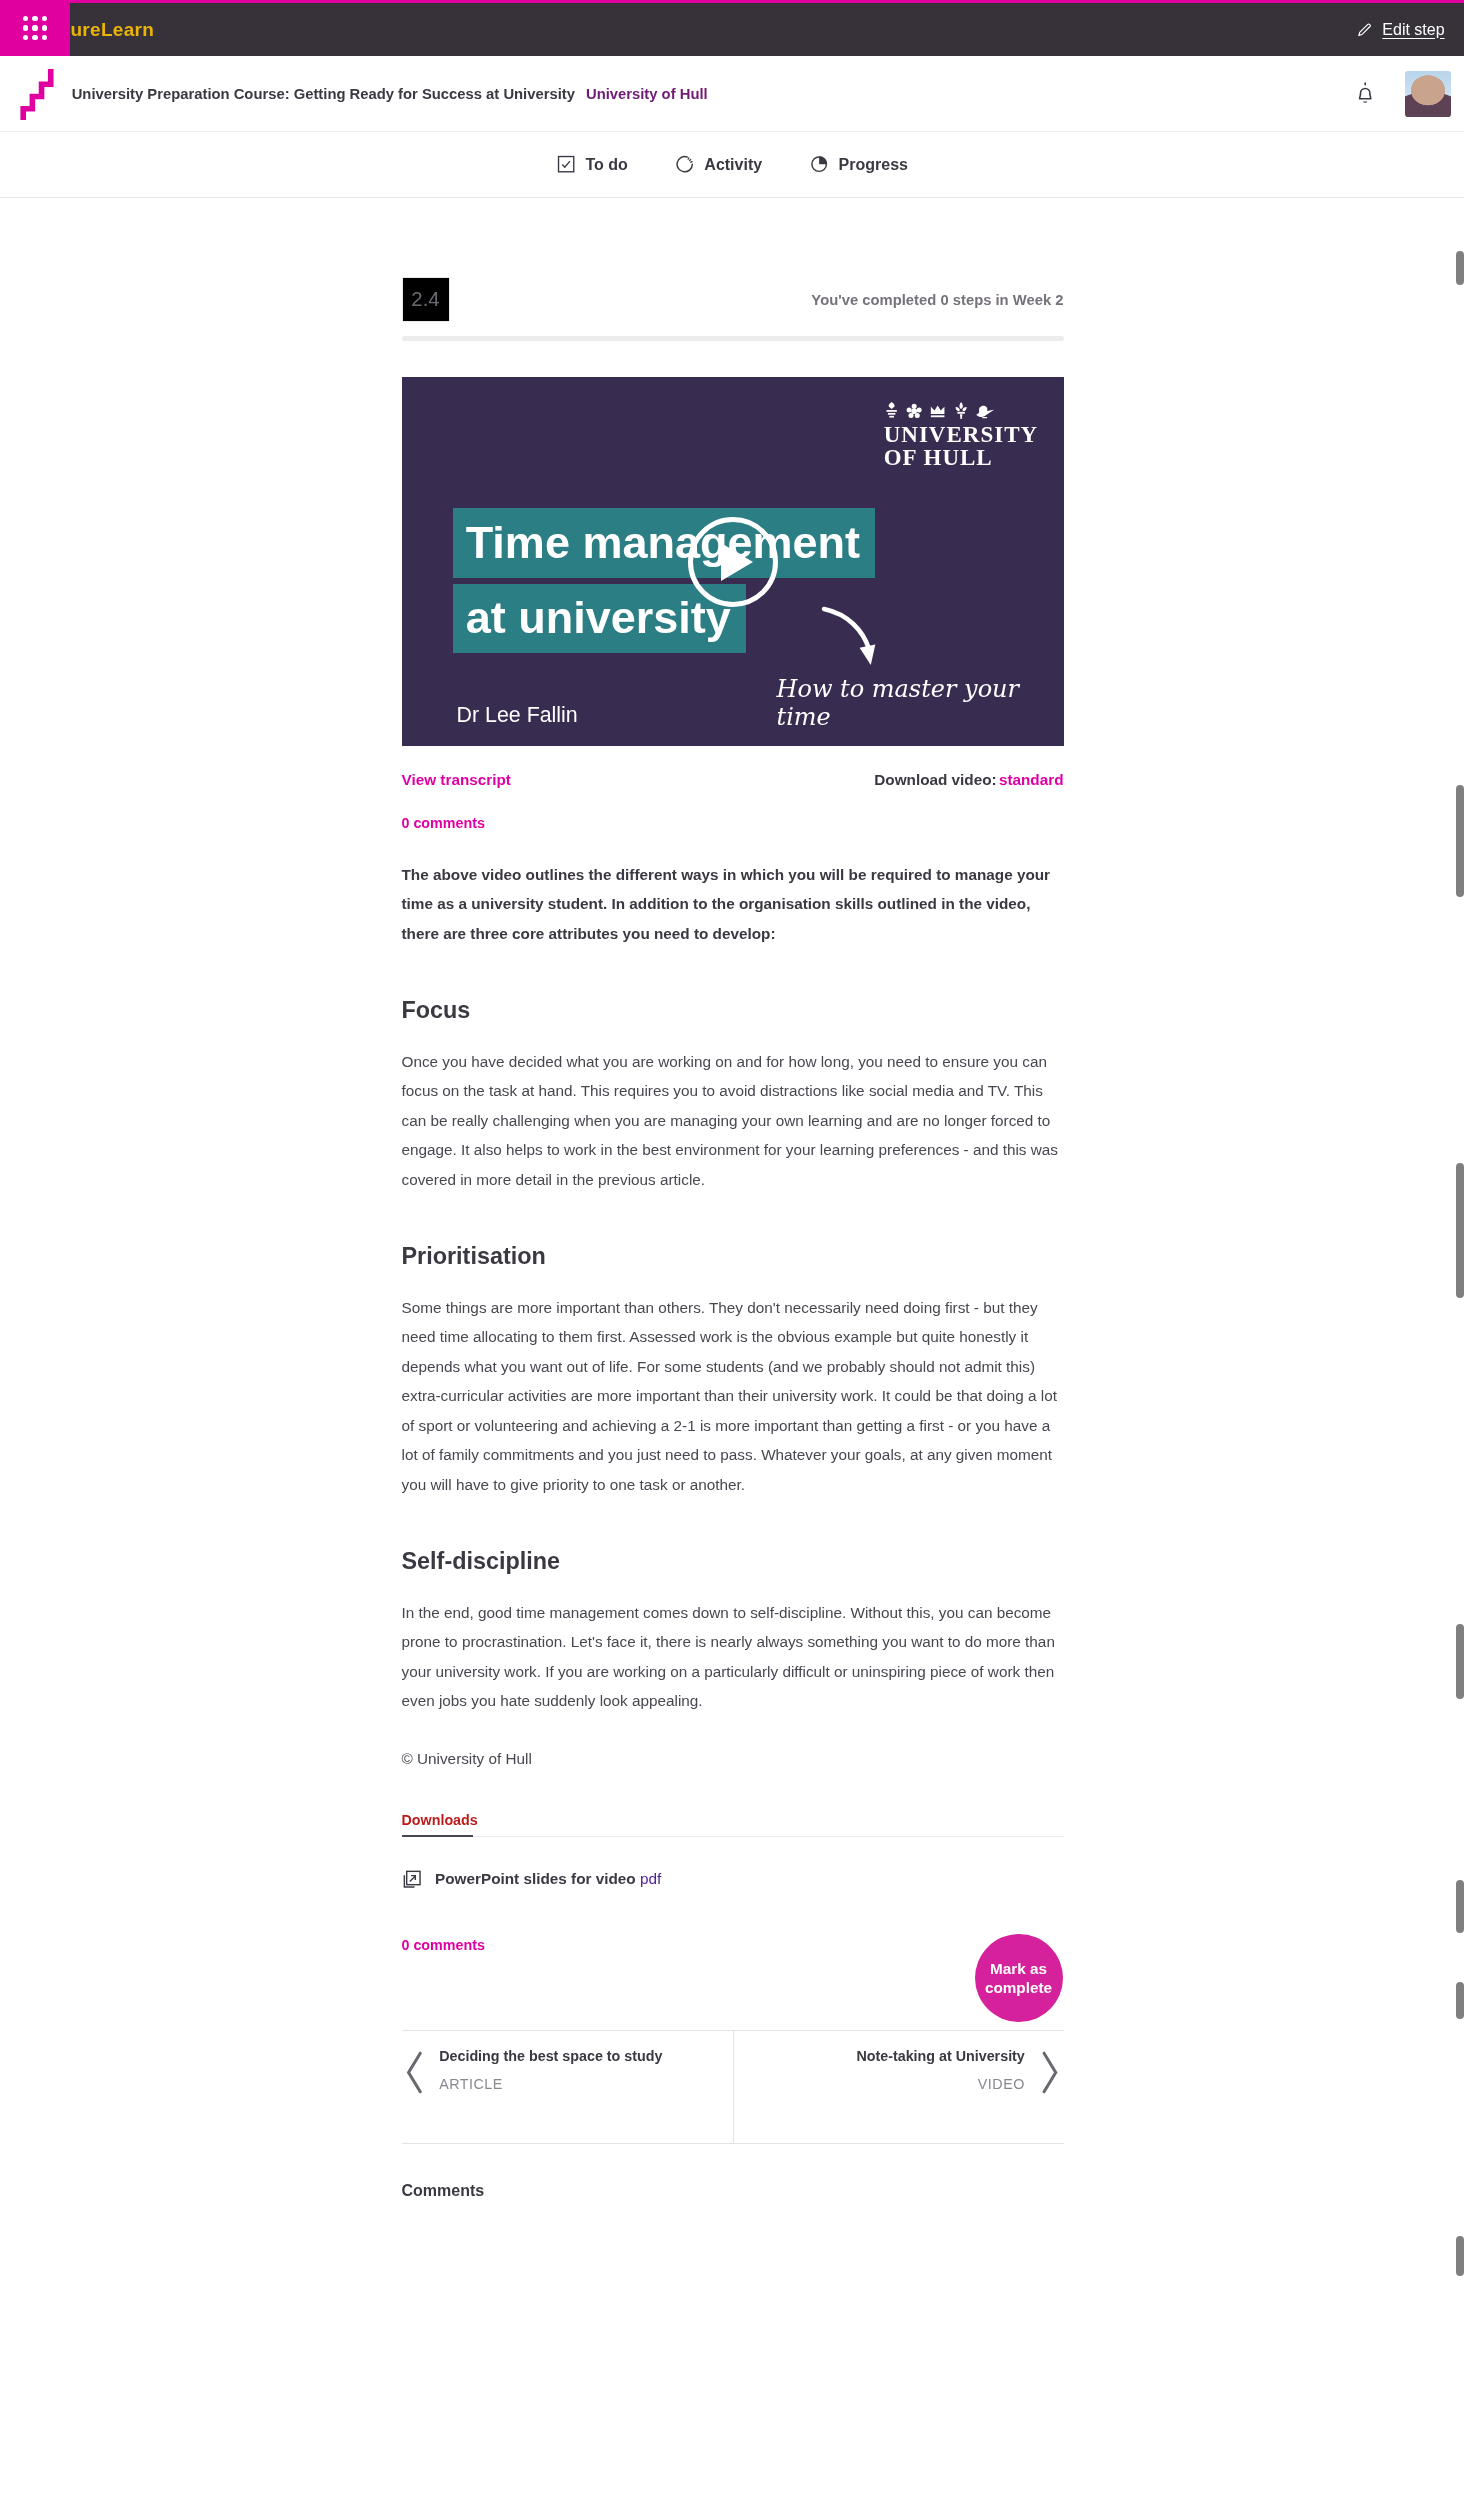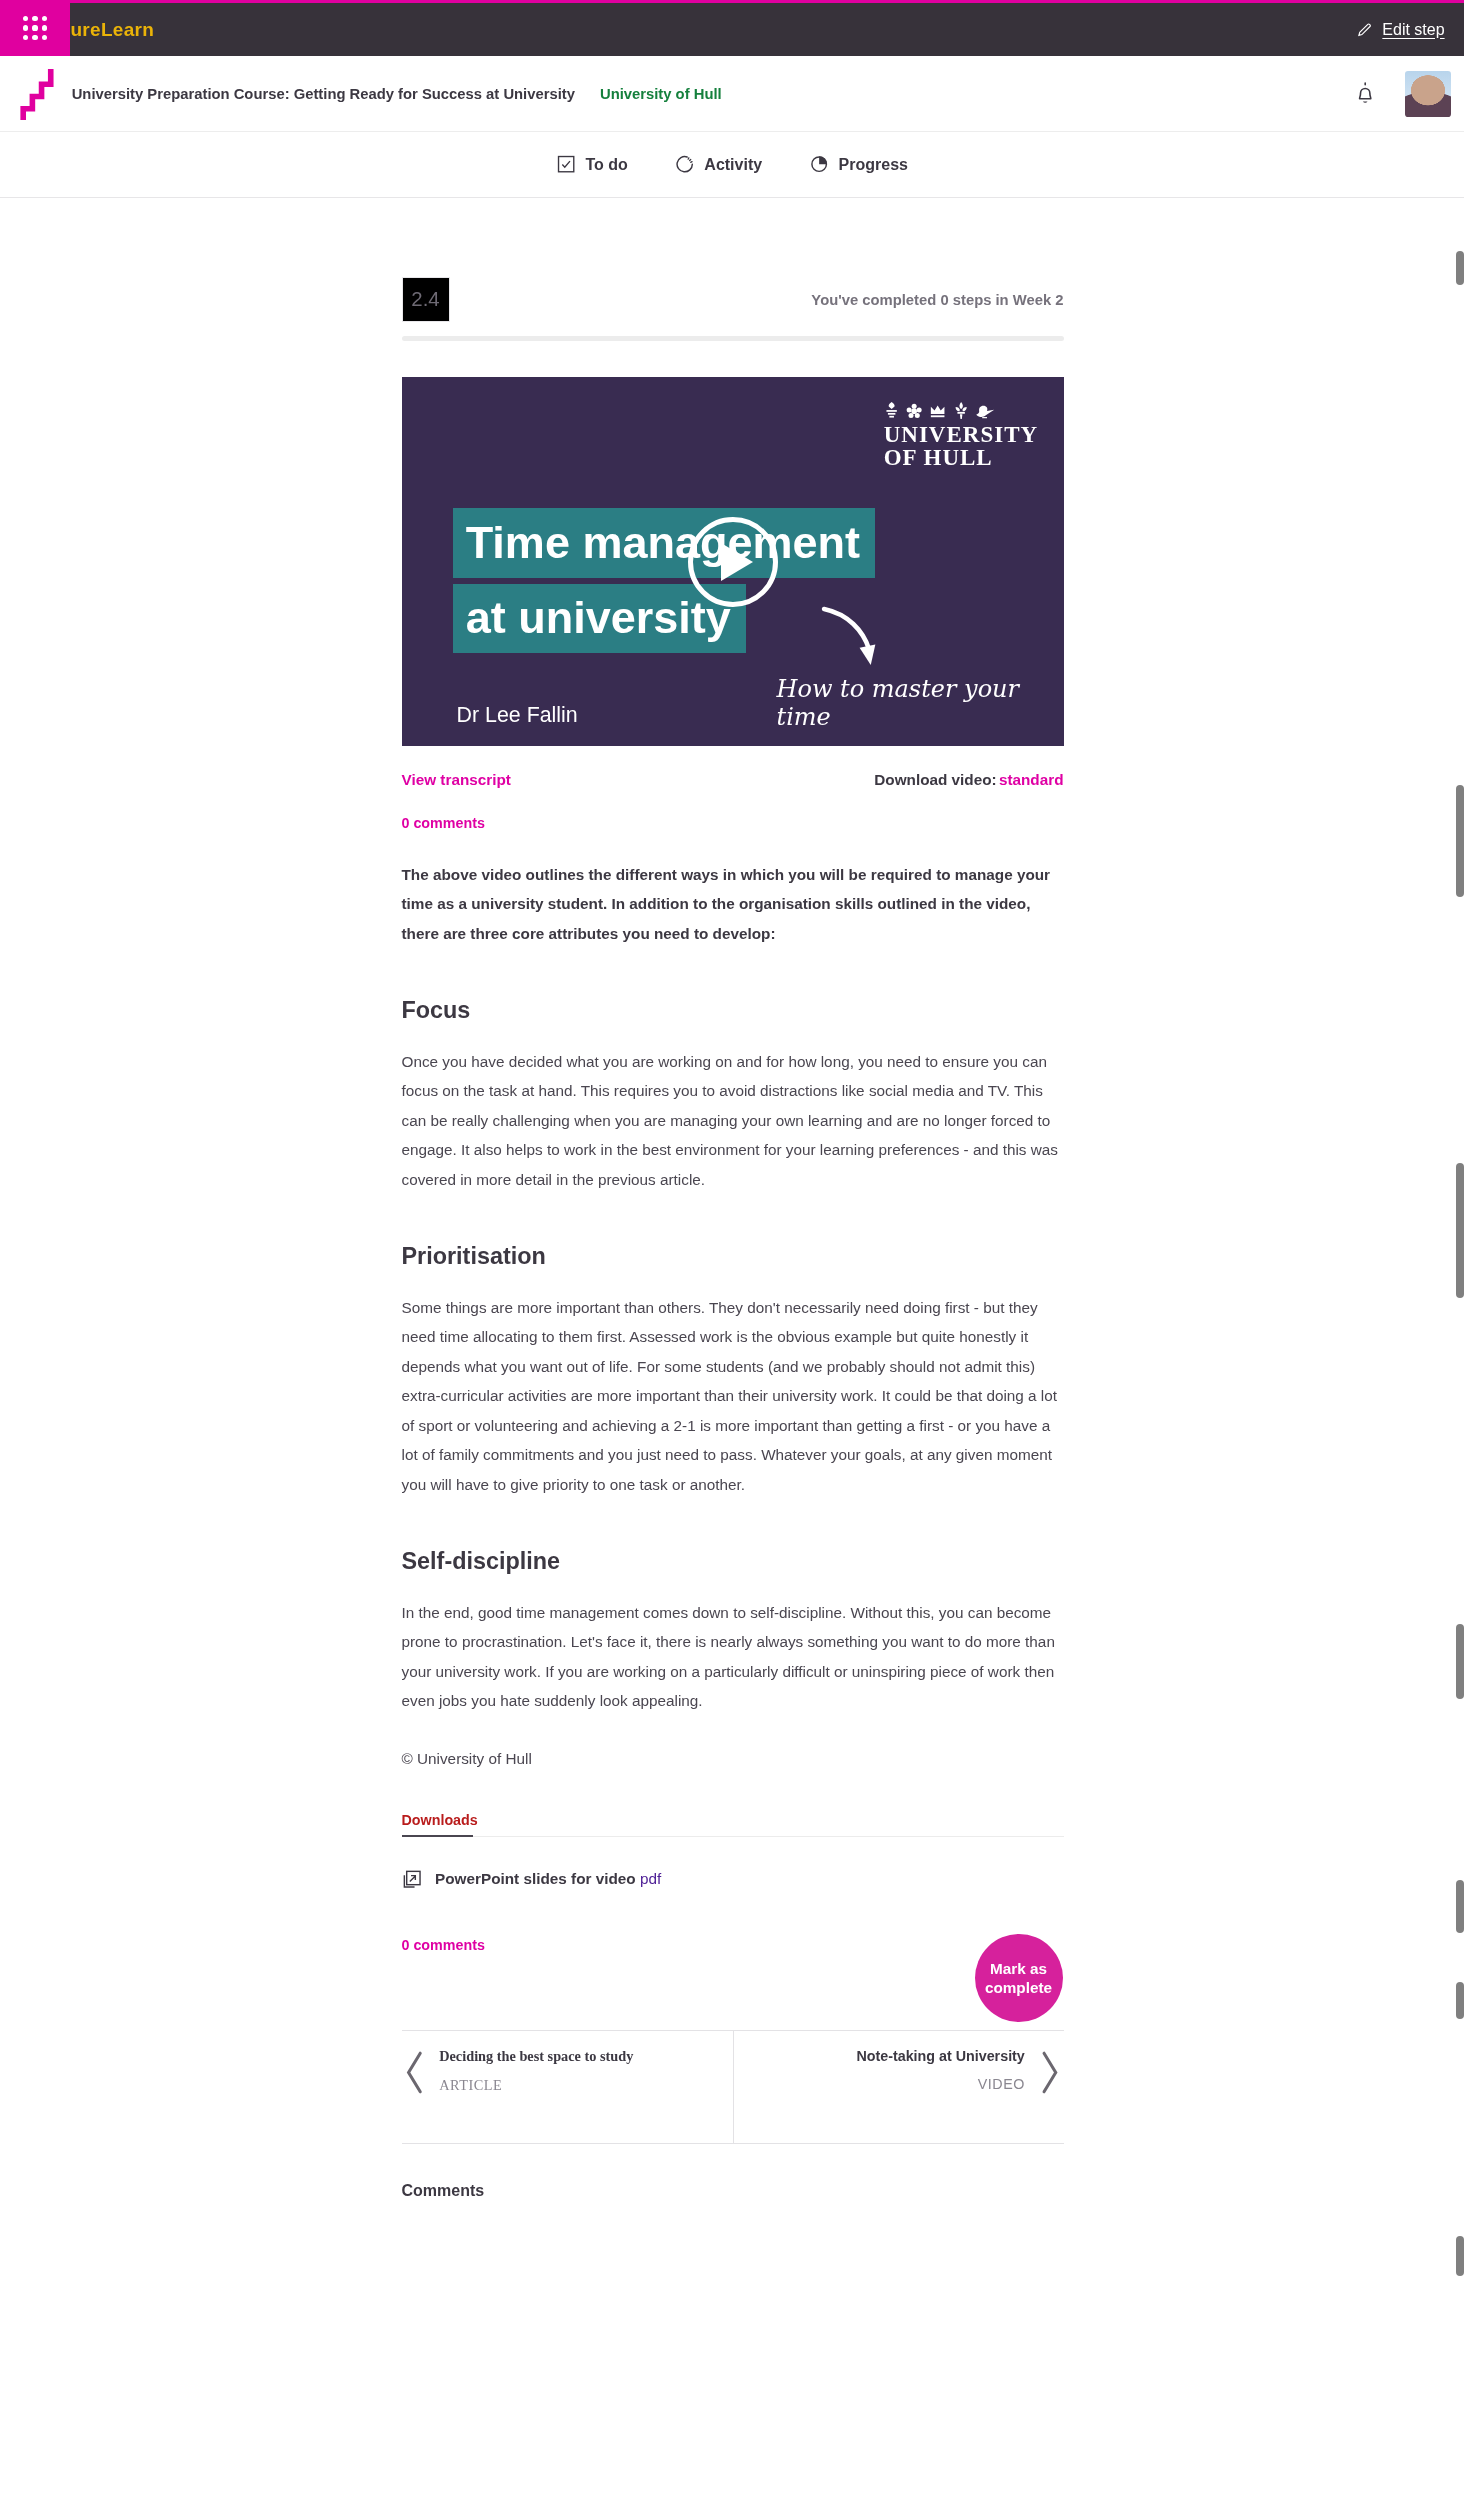--- a/index.html
+++ b/index.html
@@ -14,21 +14,21 @@
   .dots { display: grid; grid-template-columns: repeat(3, 5.1px); grid-template-rows: repeat(3, 5.1px); gap: 4.6px; }
   .dots i { width: 5.1px; height: 5.1px; background: #fff; border-radius: 50%; }
   .brand { color: #eab308; font-size: 19px; font-weight: bold; margin-left: 40px; letter-spacing: 0.3px; }
   .edit-step { position: absolute; right: 20.4px; display: flex; align-items: center; gap: 9.2px; color: #fff; cursor: pointer; }
   .edit-step span { font-size: 16px; text-decoration: underline; text-underline-offset: 3.1px; }
 
   
   .course-header { position: relative; height: 76px; display: flex; align-items: center; padding: 0 14.3px 0 20.4px; border-bottom: 1px solid #ededed; background:#fff; }
   .fl-steps { width: 37px; height: 52px; margin-right: 14.3px; flex: none; }
   .course-title { font-size: 14.8px; font-weight: bold; color: #3c3842; }
-  .course-org { font-size: 14.8px; font-weight: bold; color: #15803d; margin-left: 25px; }
+  .course-org { font-size: 14.8px; font-weight: bold; color: #701a75; margin-left: 11px; }
   .header-right { position: absolute; right: 14.3px; display: flex; align-items: center; gap: 28.5px; }
   .avatar { width: 46px; height: 46px; border-radius: 3.1px;
     background:
       radial-gradient(17.3px 15.3px at 50% 42%, #c9a38b 97%, transparent),
       radial-gradient(15.3px 8.1px at 50% 30%, #5d4a38 97%, transparent),
       radial-gradient(41px 26.5px at 50% 102%, #5c4254 97%, transparent),
       linear-gradient(180deg, #b8d4ec 0%, #cfe2f2 60%, #dcebf6 100%);
     cursor: pointer; }
 
   
@@ -88,21 +88,21 @@
   .mark-complete { position: absolute; right: 1px; top: -3.1px; width: 88px; height: 88px; border-radius: 50%;
     background: #d6219c; color: #fff; display: flex; flex-direction: column; align-items: center; justify-content: center;
     font-size: 15.3px; font-weight: bold; line-height: 19.3px; cursor: pointer; text-align: center; }
 
   
   .pagination { margin-top: 2px; display: flex; border-top: 1px solid #e3e2e5; border-bottom: 1px solid #e3e2e5; }
   .page-cell { width: 50%; padding: 17.3px 0 49px 0; cursor: pointer; position: relative; }
   .page-cell.next { border-left: 1px solid #e3e2e5; }
   .cell-inner { display: flex; gap: 16.3px; }
   .page-cell.next .cell-inner { justify-content: flex-end; text-align: right; padding-right: 4.1px; }
-  .page-cell.prev .cell-inner { padding-left: 3.1px; font-family: Liberation Serif, serif; }
+  .page-cell.prev .cell-inner { padding-left: 3.1px; }
   .pg-title { font-size: 14.3px; font-weight: bold; color: #3c3842; }
   .pg-type { margin-top: 11.2px; font-size: 14.3px; color: #8a8790; letter-spacing: 0.5px; }
   .chev { flex: none; margin-top: 3.1px; }
 
   .comments-heading { margin-top: 38px; font-size: 16px; font-weight: bold; color: #3c3842; }
 
   
   .scroll-thumb { position: absolute; right: 1px; width: 8.1px; background: #7f7f7f; border-radius: 4.1px; cursor: pointer; }
 </style>
 </head>

